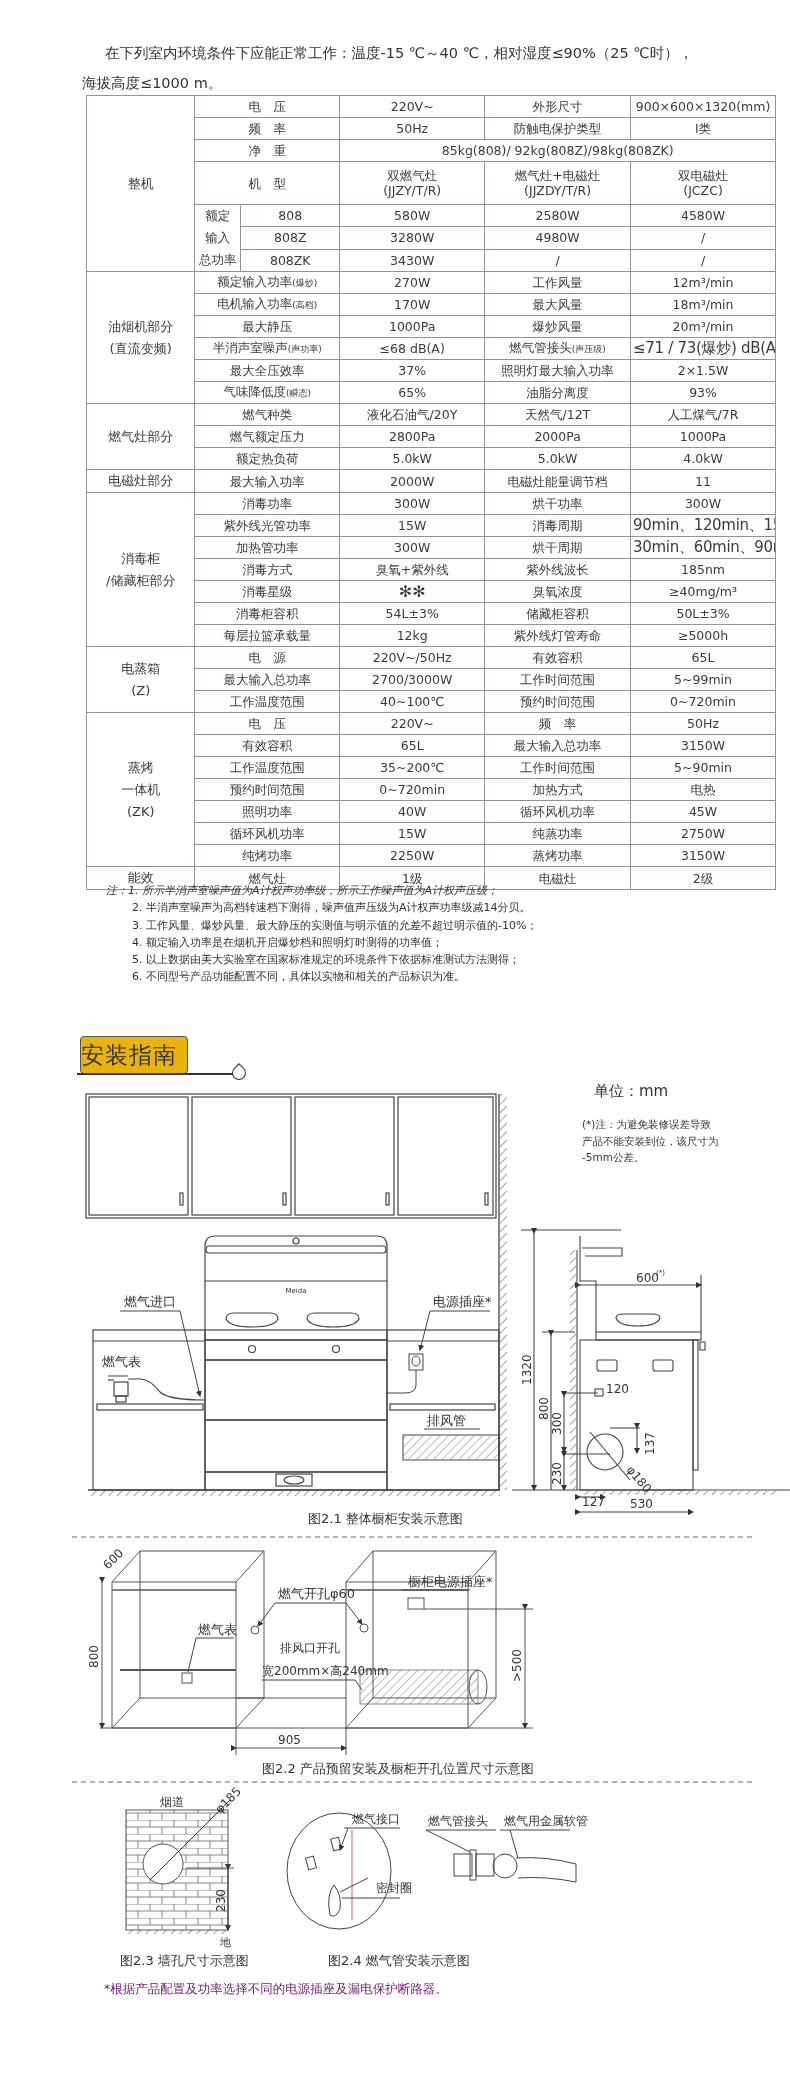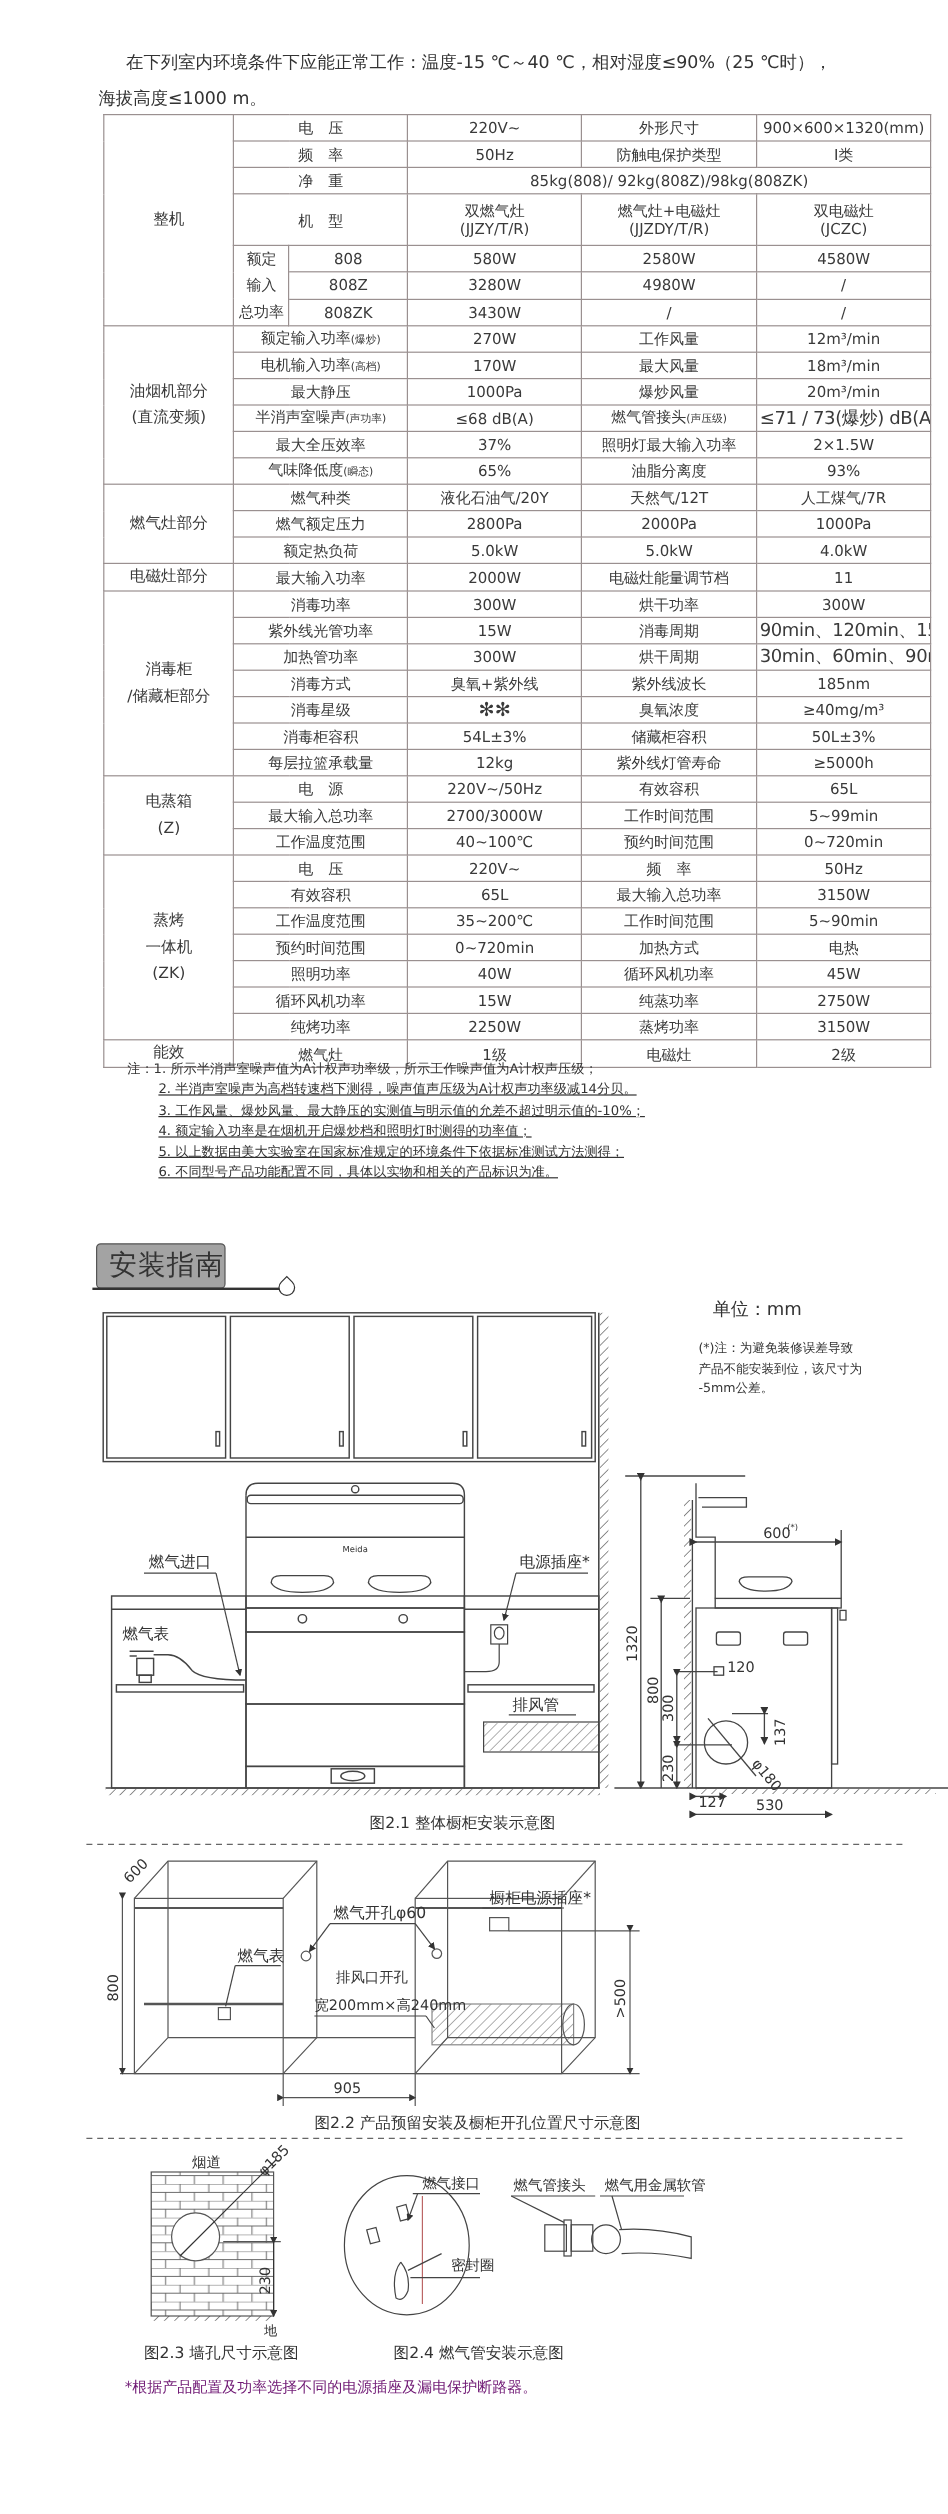--- a/index.html
+++ b/index.html
@@ -9,25 +9,25 @@
   .intro .l1 { text-indent: 23px; }
   table.spec { position: absolute; left: 86px; top: 95px; width: 690px; border-collapse: collapse;
                font-size: 12.5px; color: #3a3a3a; table-layout: fixed; }
   table.spec td { border: 1.2px solid #9a9090; text-align: center; vertical-align: middle;
                   height: 21px; padding: 0 2px; line-height: 15px; white-space: nowrap; overflow: hidden; }
   table.spec td.sec { font-size: 13px; line-height: 22px; white-space: normal; }
   table.spec td.two { height: 42px; }
   table.spec td.small { font-size: 15px; letter-spacing: -0.3px; }
   table.spec small { font-size: 9px; }
   .notes { position: absolute; left: 106px; top: 882px; font-size: 11px; line-height: 17.3px; color: #333; }
-  .notes .item { padding-left: 26px; text-decoration: underline; }
-  .notes .first { padding-left: 0; }
+  .notes .item { padding-left: 26px; }
+  .notes .first { padding-left: 0; font-style: italic; }
   .section-tag { position: absolute; left: 80px; top: 1036px; width: 106px; height: 36px;
-                 border: 1.2px solid #555; border-radius: 4px; background: #a3a3a3;
-                 font-size: 23px; line-height: 36px; text-align: right; color: #333; letter-spacing: 1px; }
+                 border: 1.2px solid #555; border-radius: 4px; background: #eab308;
+                 font-size: 23px; line-height: 36px; text-align: left; color: #333; letter-spacing: 1px; }
   .section-line { position: absolute; left: 77px; top: 1073px; width: 160px; height: 2px; background: #333; }
   .section-knob { position: absolute; left: 232px; top: 1066px; width: 12px; height: 12px;
                   border: 1.3px solid #333; border-radius: 50%; background: #fff; transform: rotate(45deg); border-top-left-radius: 0; }
   .unit { position: absolute; left: 496px; top: 1082px; width: 270px; text-align: center; font-size: 15px; color: #333; }
   .tolerance { position: absolute; left: 582px; top: 1116px; width: 180px; font-size: 10.5px; line-height: 16.5px; color: #333; }
   .caption { position: absolute; font-size: 13px; color: #333; }
   .footer-note { position: absolute; left: 104px; top: 1981px; font-size: 12.5px; color: #701a75; }
   svg { position: absolute; left: 0; top: 0; overflow: visible; }
   .lbl { font-family: "DejaVu Sans", sans-serif; font-size: 13px; fill: #333; }
   .lbl-s { font-family: "DejaVu Sans", sans-serif; font-size: 11px; fill: #333; }

